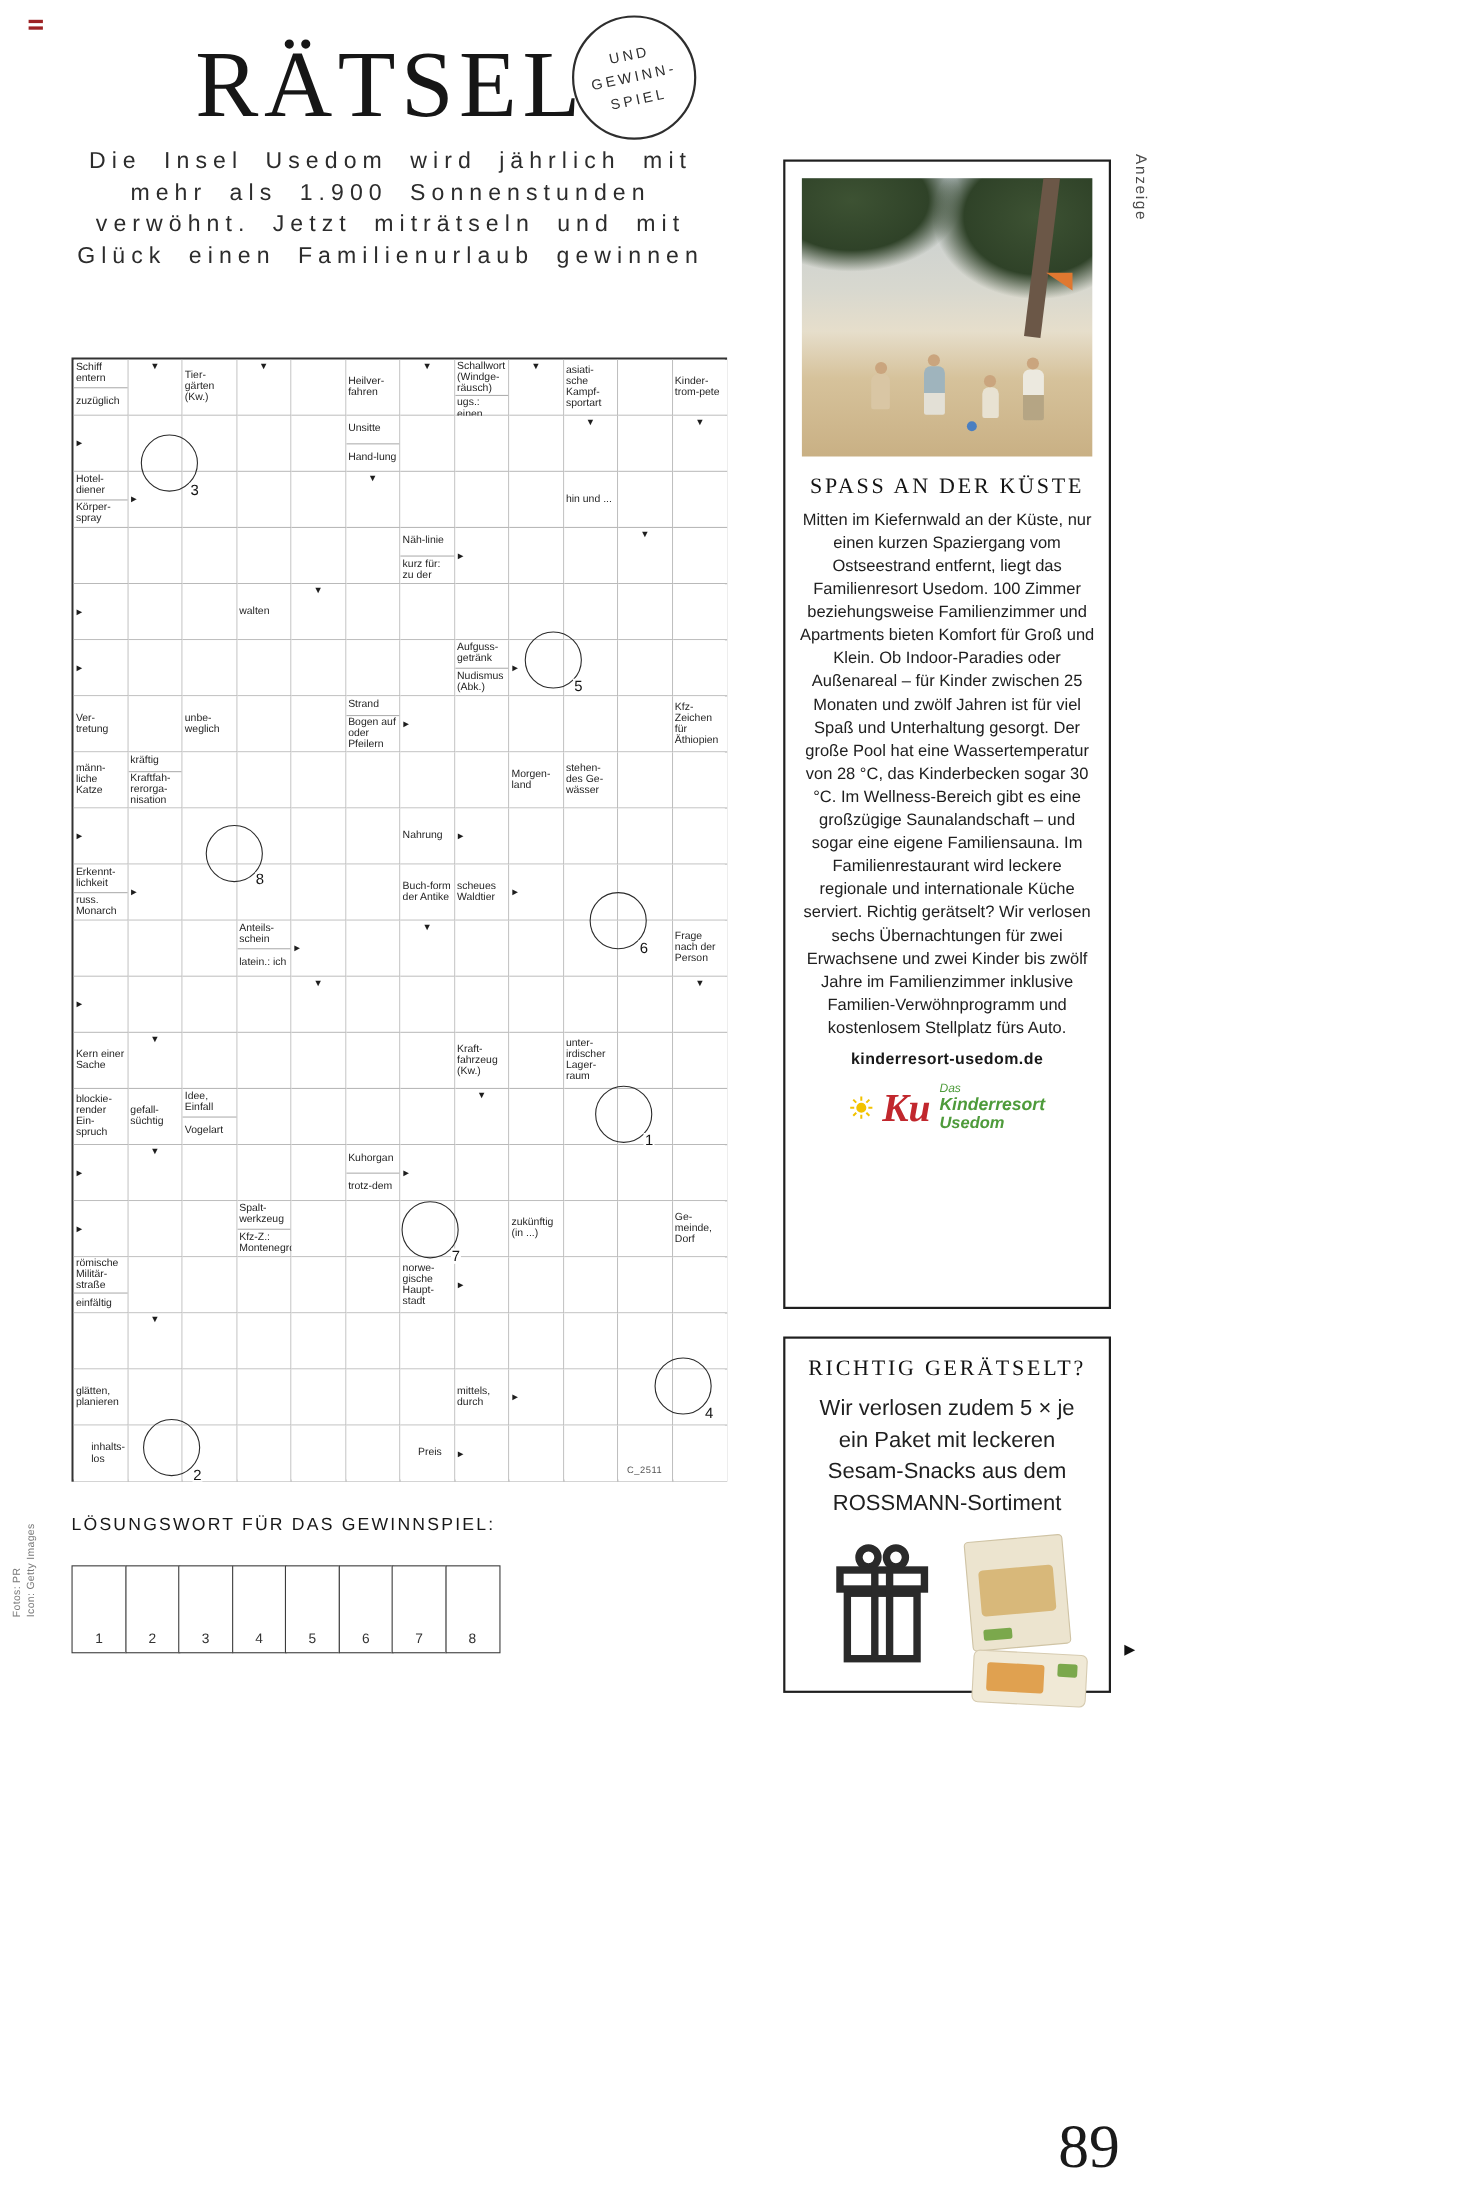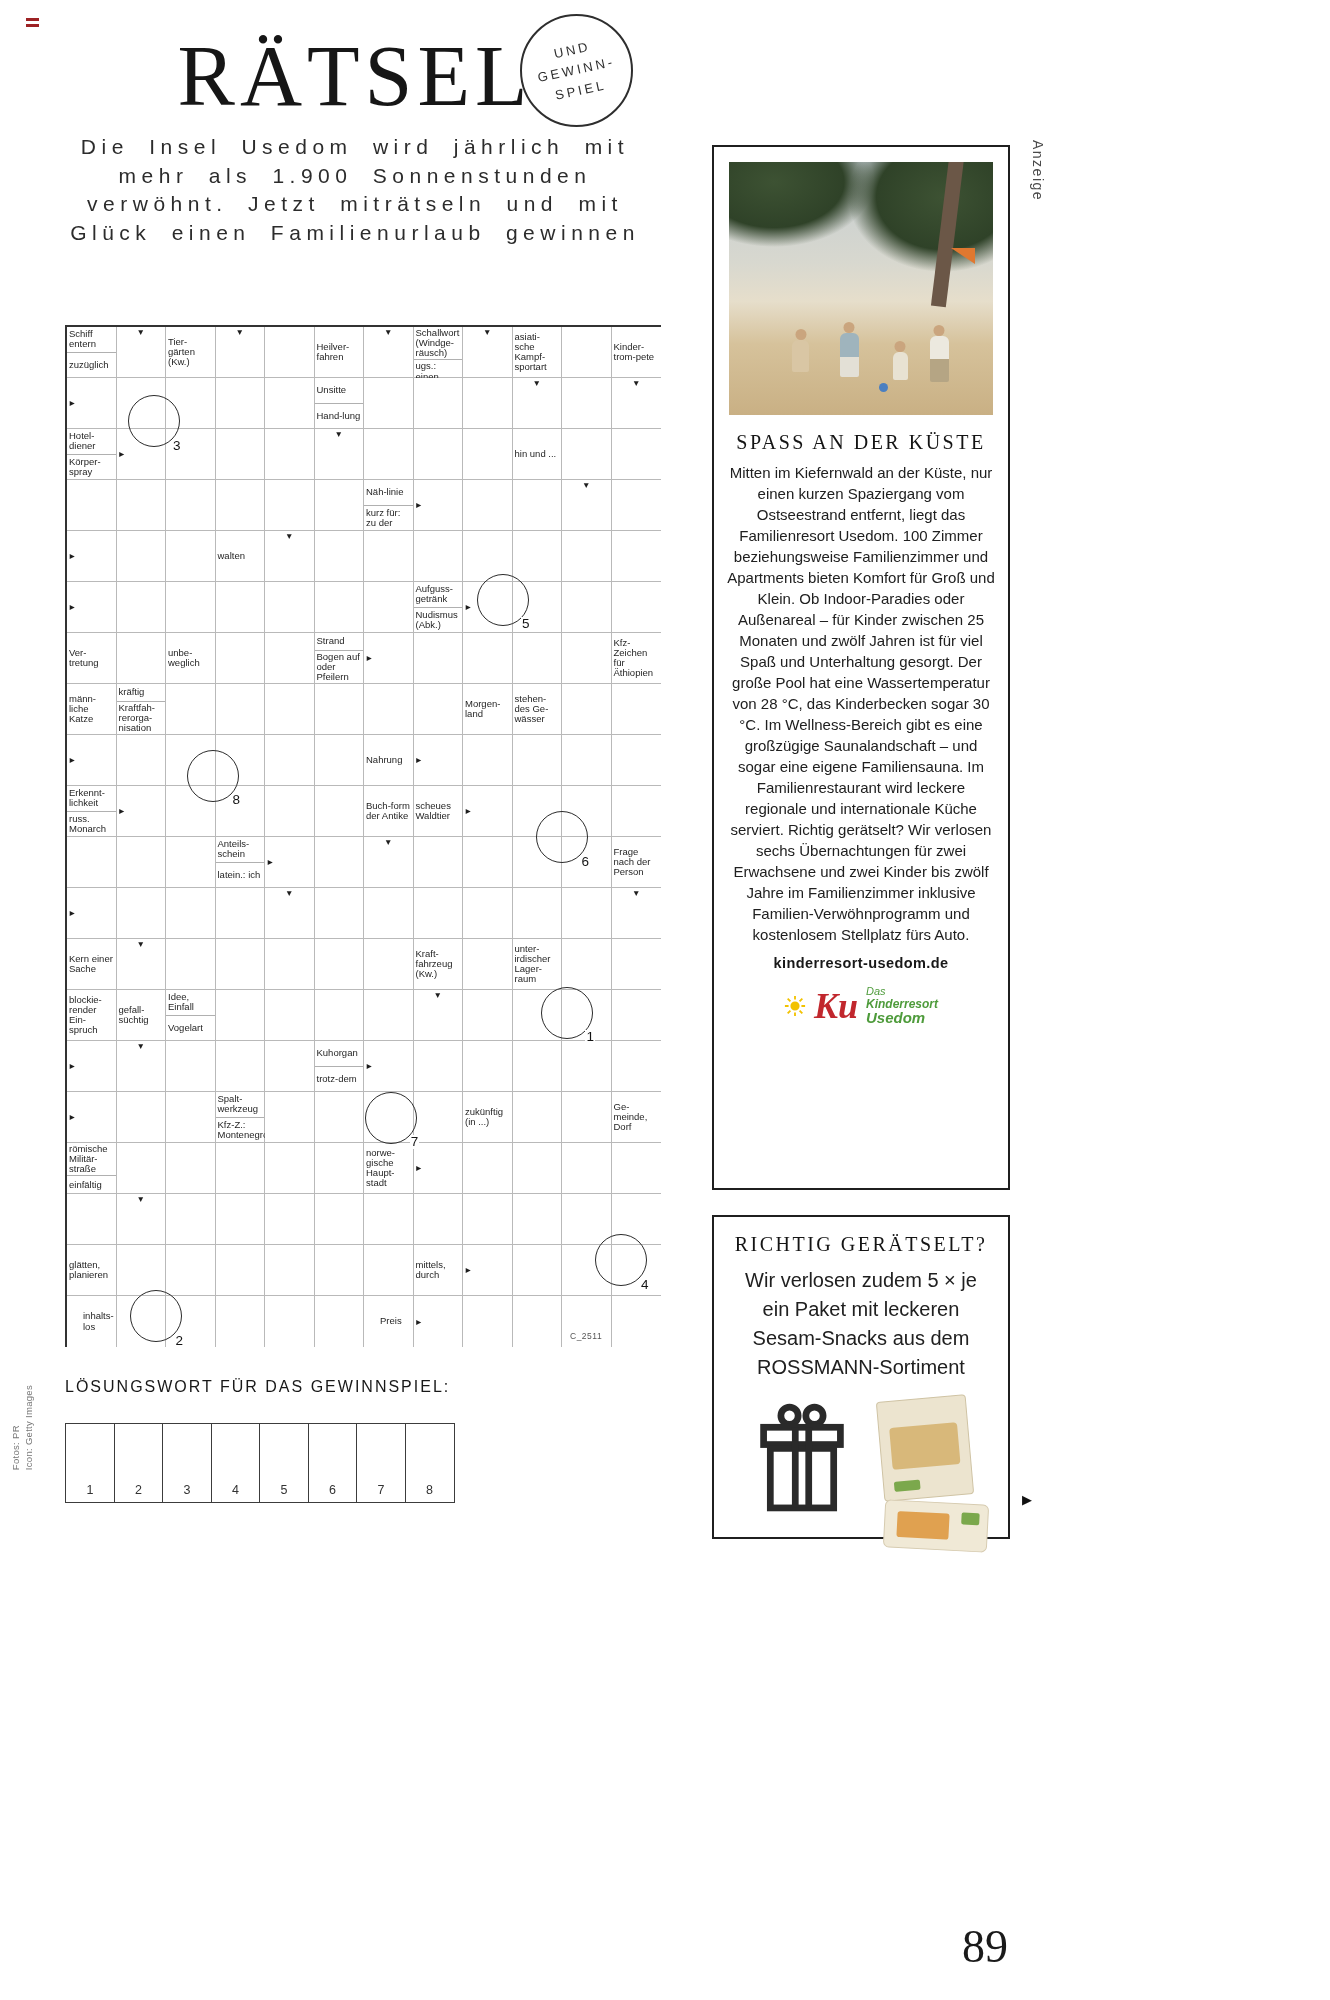--- a/index.html
+++ b/index.html
@@ -66,40 +66,40 @@
   .f4 { left:76%; bottom:13%; width:19px; height:46px; background:linear-gradient(#ece9df 50%, #b5a584 50%); }
   .flag { position:absolute; right:7%; top:34%; width:0; height:0;
           border-top:16px solid #e07830; border-left:24px solid transparent; }
   .ball { position:absolute; left:57%; bottom:9%; width:9px; height:9px; border-radius:50%; background:#4a7fc1; }
 
   
   .logo { margin-top:14px; display:flex; justify-content:center; align-items:center; gap:8px; }
   .logo-ku { font-family:"Liberation Serif",serif; font-style:italic; font-weight:bold; font-size:36px; color:#c1272d; position:relative; }
   .logo-sun { width:22px; height:22px; }
   .logo-text { text-align:left; color:#4e9b3b; font-style:italic; line-height:1.05; }
-  .lt1 { font-size:11px; } .lt2 { font-size:12px; font-weight:bold; } .lt3 { font-size:15px; font-weight:bold; }
+  .lt1 { font-size:11px; } .lt2 { font-size:16px; font-weight:bold; } .lt3 { font-size:15px; font-weight:bold; }
 
   
   .prize-row { margin-top:16px; display:flex; justify-content:flex-start; padding-left:40px; gap:22px; }
   .packs { position:relative; width:130px; height:165px; }
   .pack1 { position:absolute; left:8px; top:0; width:90px; height:100px; transform:rotate(-5deg);
            background:#ece4cf; border:1px solid #cfc3a4; border-radius:4px; }
   .pack1::before { content:""; position:absolute; left:10px; top:26px; right:10px; height:42px; border-radius:4px; background:#d8b87a; }
   .pack1::after  { content:""; position:absolute; left:10px; bottom:8px; width:26px; height:10px; background:#7ba84c; border-radius:2px; }
   .pack2 { position:absolute; left:12px; top:104px; width:104px; height:48px; transform:rotate(3deg);
            background:#f0e9d6; border:1px solid #d6cbb0; border-radius:6px; }
   .pack2::before { content:""; position:absolute; left:12px; top:10px; width:52px; height:26px; background:#e0a150; border-radius:3px; }
   .pack2::after  { content:""; position:absolute; right:8px; top:8px; width:18px; height:12px; background:#7ba84c; border-radius:2px; }
 
   .corner-arrow { left:1022px; top:1492px; font-size:13px; color:#111; cursor:pointer; }
 
   
   .credits { left:10px; top:1385px; display:flex; gap:2px; }
   .credits span { writing-mode:vertical-rl; transform:rotate(180deg); font-size:9.5px; color:#777; letter-spacing:.3px; }
-  .pagenum { left:962px; top:1920px; font-family:"Liberation Serif",serif; font-size:46px; color:#1a1a1a; }
+  .pagenum { left:962px; top:1920px; font-family:"Liberation Serif",serif; font-size:56px; color:#1a1a1a; }
 </style>
 </head>
 <body>
 
 <div class="abs brand-mark">
     <i></i>
     <i></i>
   </div>
 <h1 class="abs title">RÄTSEL</h1>
 <div class="abs badge">

